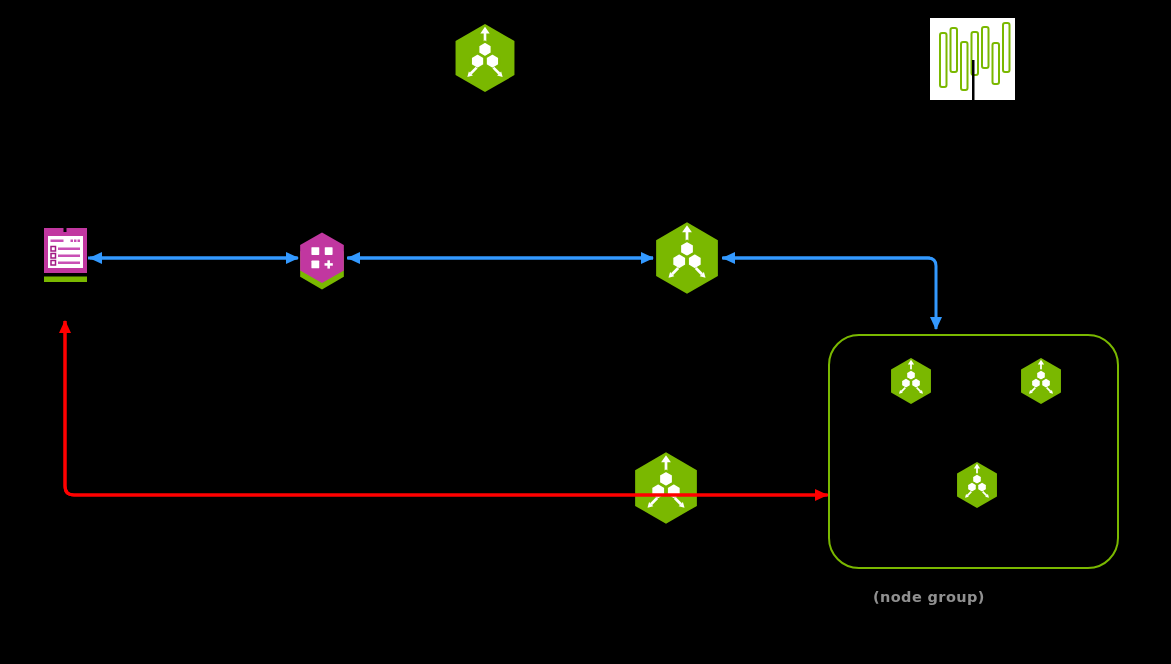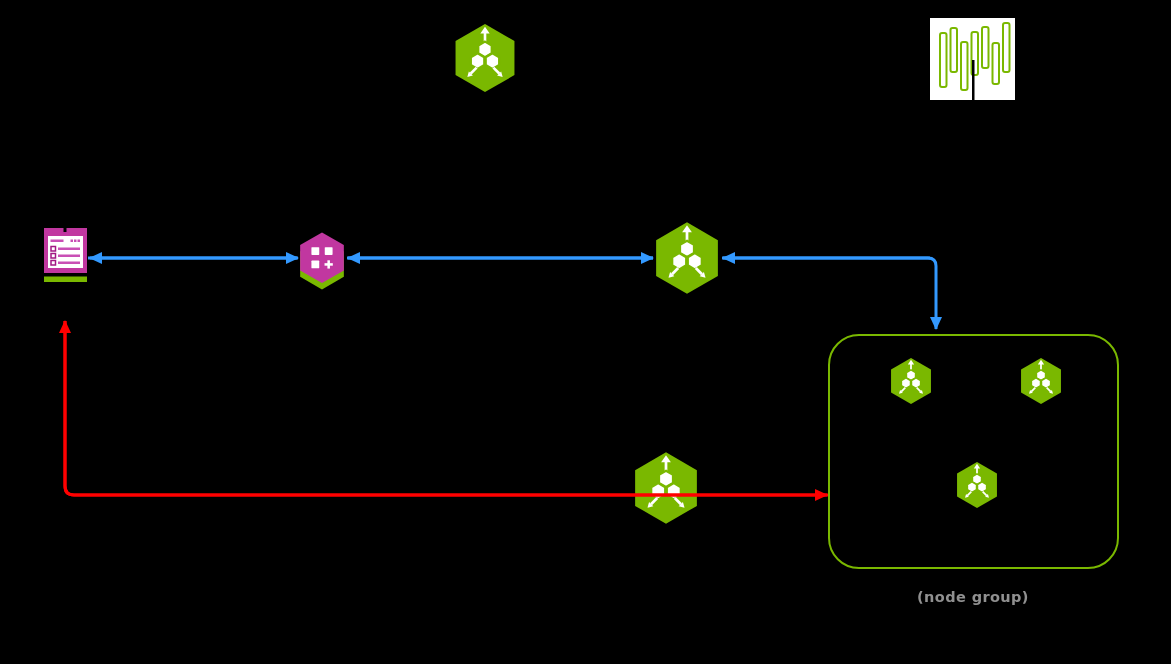--- a/index.html
+++ b/index.html
@@ -22,21 +22,21 @@
   .blue-line{stroke:var(--blue);stroke-width:3;fill:none;stroke-linejoin:round;}
   .red-line{stroke:var(--red);stroke-width:3;fill:none;stroke-linejoin:round;}
   .hex-green{fill:var(--green);}
   .hex-magenta{fill:var(--magenta);}
   .node-box{fill:none;stroke:var(--green);stroke-width:2;}
   .mini-hex{fill:#fff;stroke:var(--green);stroke-width:3.5;}
   .white-shape{fill:#fff;}
   .white-stroke{stroke:#fff;stroke-width:4.2;fill:none;}
   .bar{fill:#fff;stroke:var(--green);stroke-width:2;}
   #node-group-label{
-    position:absolute;left:873px;top:589px;width:200px;text-align:center;
+    position:absolute;left:873px;top:589px;width:200px;
     color:var(--gray);font-size:14.5px;font-weight:bold;letter-spacing:0.4px;
   }
 </style>
 </head>
 <body>
 
 <div id="canvas">
 
   <svg id="diagram-svg" width="1171" height="664" viewBox="0 0 1171 664">
 

